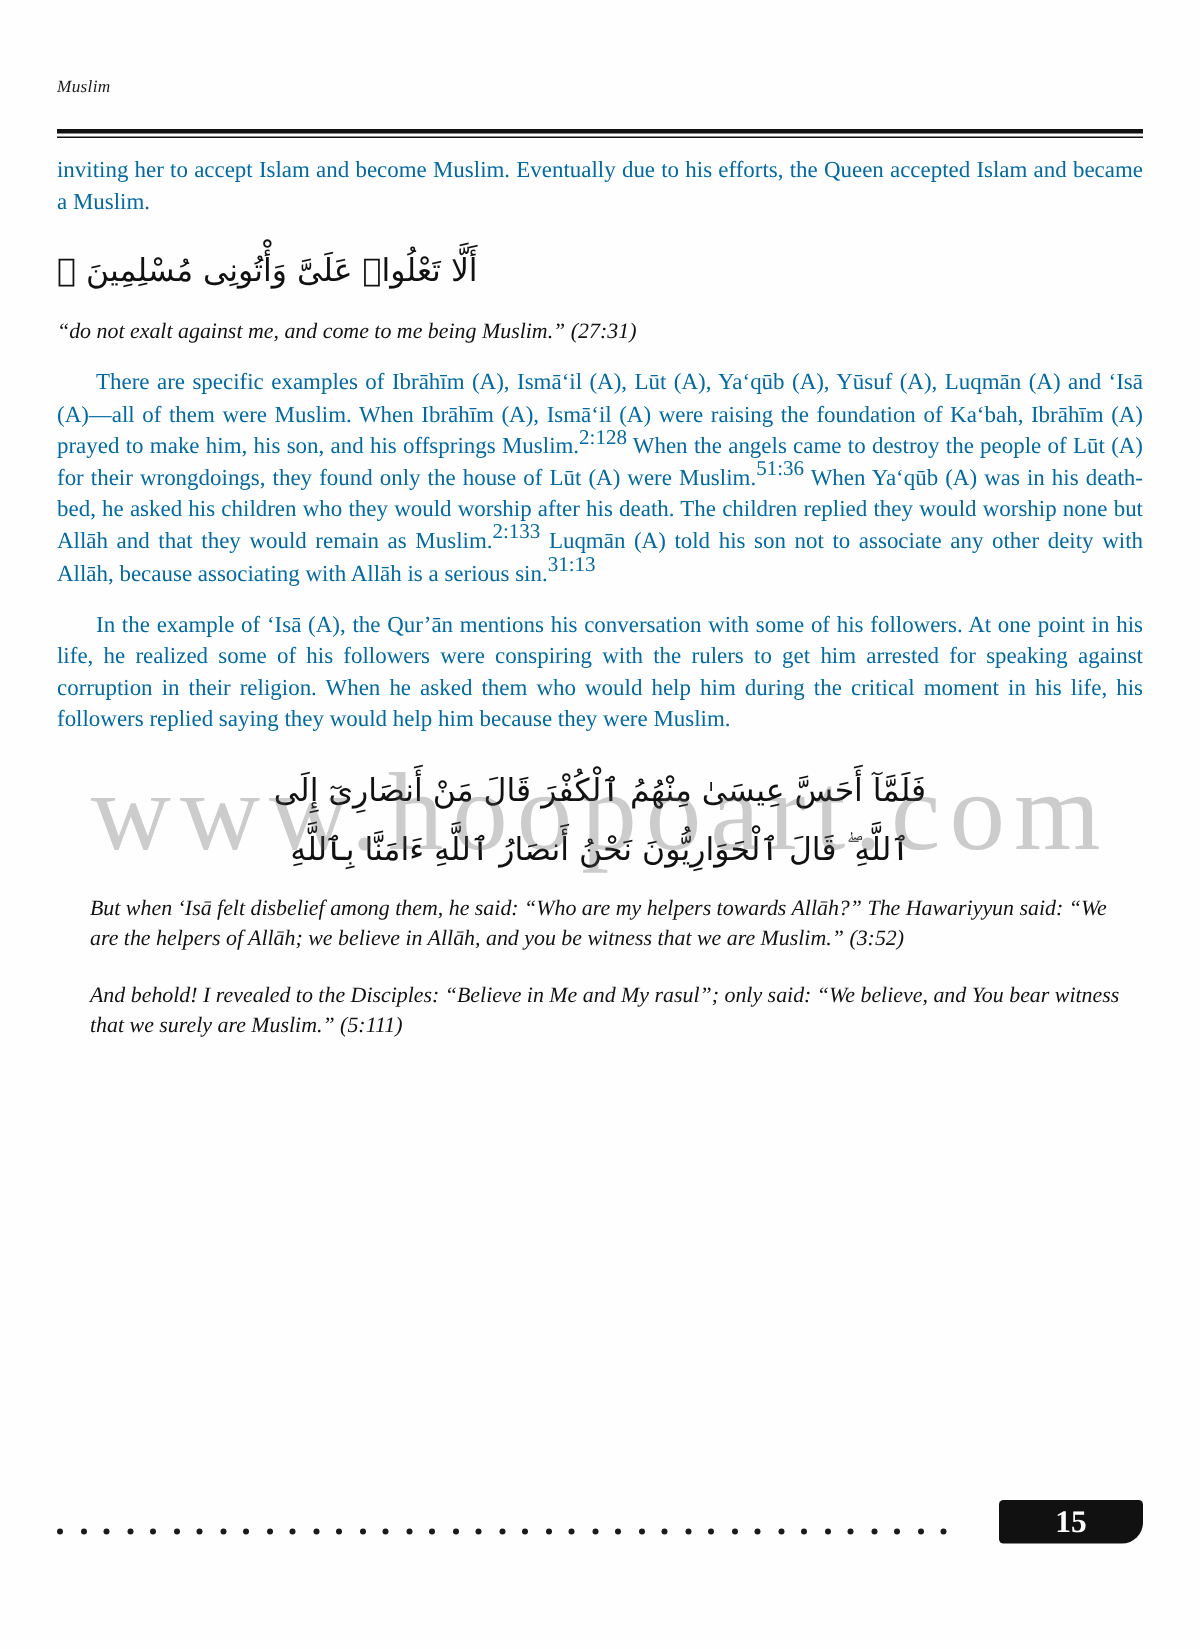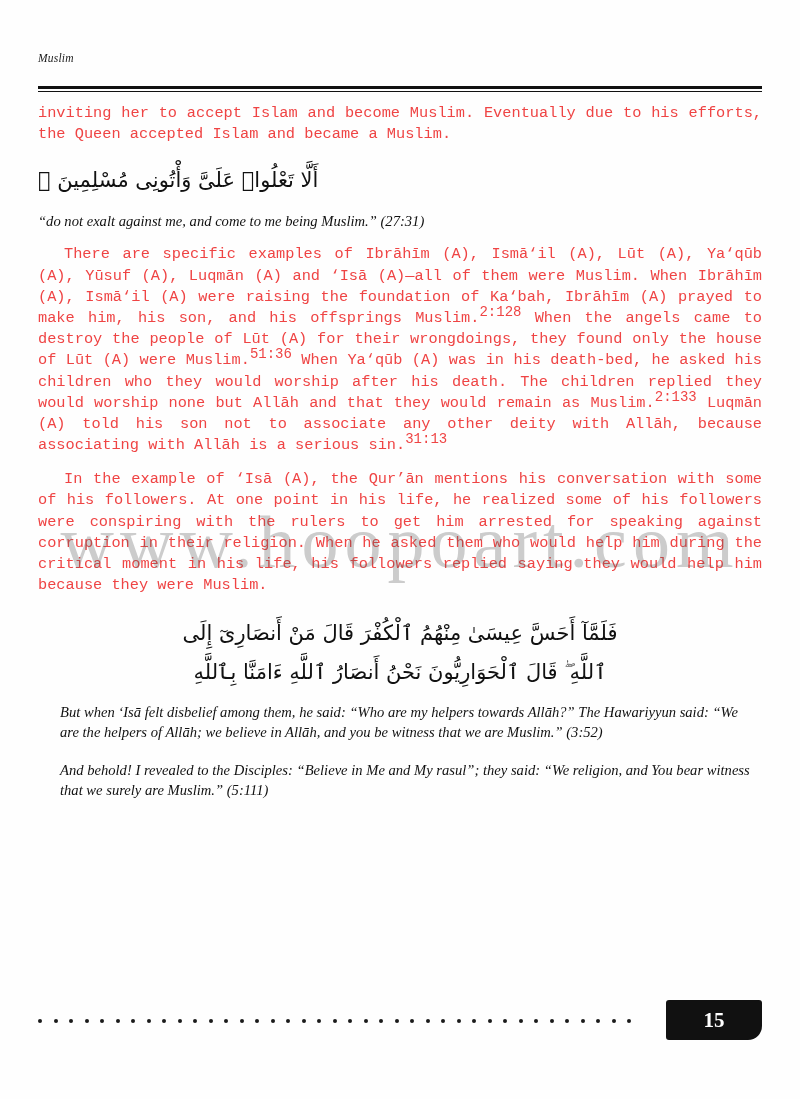--- a/index.html
+++ b/index.html
@@ -60,23 +60,22 @@
     left: 38px;
     top: 103px;
     width: 724px;
   }
 
   p.body {
     font-size: 15.3px;
     line-height: 1.385;
     text-align: justify;
     margin: 0 0 0 0;
-    color: #ef4444;
+    color: #0369a1;
     hyphens: none;
-    font-family: Liberation Mono, monospace;
   }
   p.body.indent {
     text-indent: 26px;
     margin-top: 13px;
   }
 
   sup.ref {
     font-size: 14px;
     vertical-align: super;
     line-height: 0;
@@ -142,21 +141,21 @@
     width: 4px;
     height: 4px;
     background: #1a1a1a;
     border-radius: 50%;
   }
   .pagebox {
     position: absolute;
     right: 0;
     top: 0;
     width: 96px;
-    height: 40px;
+    height: 29px;
     background: #111111;
     border-radius: 3px 3px 14px 3px;
     color: #ffffff;
     font-family: "Liberation Serif", serif;
     font-size: 21px;
     font-weight: bold;
     display: flex;
     align-items: center;
     justify-content: center;
   }
@@ -204,21 +203,21 @@
     <div class="arabic-block">
       <div class="arabic-line">فَلَمَّآ أَحَسَّ عِيسَىٰ مِنْهُمُ ٱلْكُفْرَ قَالَ مَنْ أَنصَارِىٓ إِلَى</div>
       <div class="arabic-line">ٱللَّهِ ۖ قَالَ ٱلْحَوَارِيُّونَ نَحْنُ أَنصَارُ ٱللَّهِ ءَامَنَّا بِٱللَّهِ</div>
     </div>
 
     <p class="translation indent-left">But when ‘Isā felt disbelief among them, he said: “Who are my helpers towards Allāh?”  The Hawariyyun said: “We are the helpers of Allāh; we believe in Allāh, and you be witness that we are Muslim.” (3:52)</p>
 
     <div class="arabic-block">
     </div>
 
-    <p class="translation indent-left">And behold! I revealed to the Disciples: “Believe in Me and My rasul”; they said: “We religion, and You bear witness that we surely are Muslim.” (5:111)</p>
+    <p class="translation indent-left">And behold! I revealed to the Disciples: “Believe in Me and My rasul”; only said: “We believe, and You bear witness that we surely are Muslim.” (5:111)</p>
 
   </div>
 
   <div class="watermark">www.hoopoart.com</div>
 
   <div class="footer">
     <div class="dots">
       <i></i>
         <i></i>
         <i></i>

